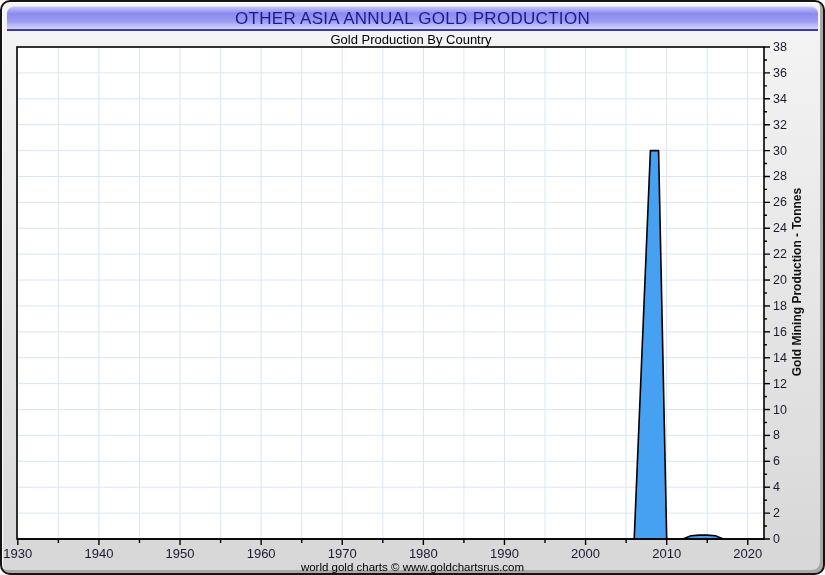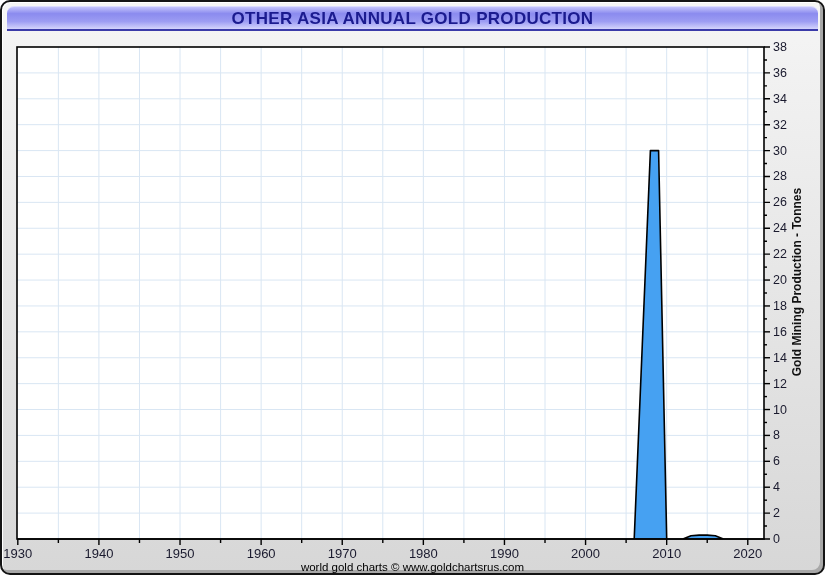--- a/index.html
+++ b/index.html
@@ -19,21 +19,21 @@
     border-radius:7px 7px 0 0;
     background:linear-gradient(180deg,#c3c3fb 0%,#8b8bef 30%,#9c9cf3 65%,#d4d4fc 100%);
     border-top:1px solid #dcdcff;
     border-bottom:2px solid #3a3aa8;
     text-align:center;
   }
   .titlebar span{
     display:inline-block;
     line-height:23px;
     font-size:17px;
-    font-weight:bold;
+    font-weight:normal;
     color:#1b1b8f;
     letter-spacing:0.3px;
     white-space:nowrap;
   }
   .subtitle{
     position:absolute;top:30px;left:409px;
     transform:translateX(-50%);
     font-size:13px;color:#000000;white-space:nowrap;
   }
   .annotation{
@@ -56,20 +56,21 @@
 </style>
 </head>
 <body>
 
 <div class="window">
 
   <div class="titlebar">
     <span>OTHER ASIA ANNUAL GOLD PRODUCTION</span>
   </div>
 
+  <div class="subtitle">Gold Production By Country</div>
 
   <svg class="chart" id="chart-svg" width="825" height="575" viewBox="0 0 825 575">
       <rect x="15" y="45" width="747" height="492" fill="#ffffff"></rect>
       <g>
         <line x1="56.36482084690484" y1="45" x2="56.36482084690484" y2="537" stroke="#d9e6f3" stroke-width="1"></line>
         <line x1="96.91856677524363" y1="45" x2="96.91856677524363" y2="537" stroke="#d9e6f3" stroke-width="1"></line>
         <line x1="137.47231270358245" y1="45" x2="137.47231270358245" y2="537" stroke="#d9e6f3" stroke-width="1"></line>
         <line x1="178.02605863192125" y1="45" x2="178.02605863192125" y2="537" stroke="#d9e6f3" stroke-width="1"></line>
         <line x1="218.57980456026004" y1="45" x2="218.57980456026004" y2="537" stroke="#d9e6f3" stroke-width="1"></line>
         <line x1="259.13355048859887" y1="45" x2="259.13355048859887" y2="537" stroke="#d9e6f3" stroke-width="1"></line>

